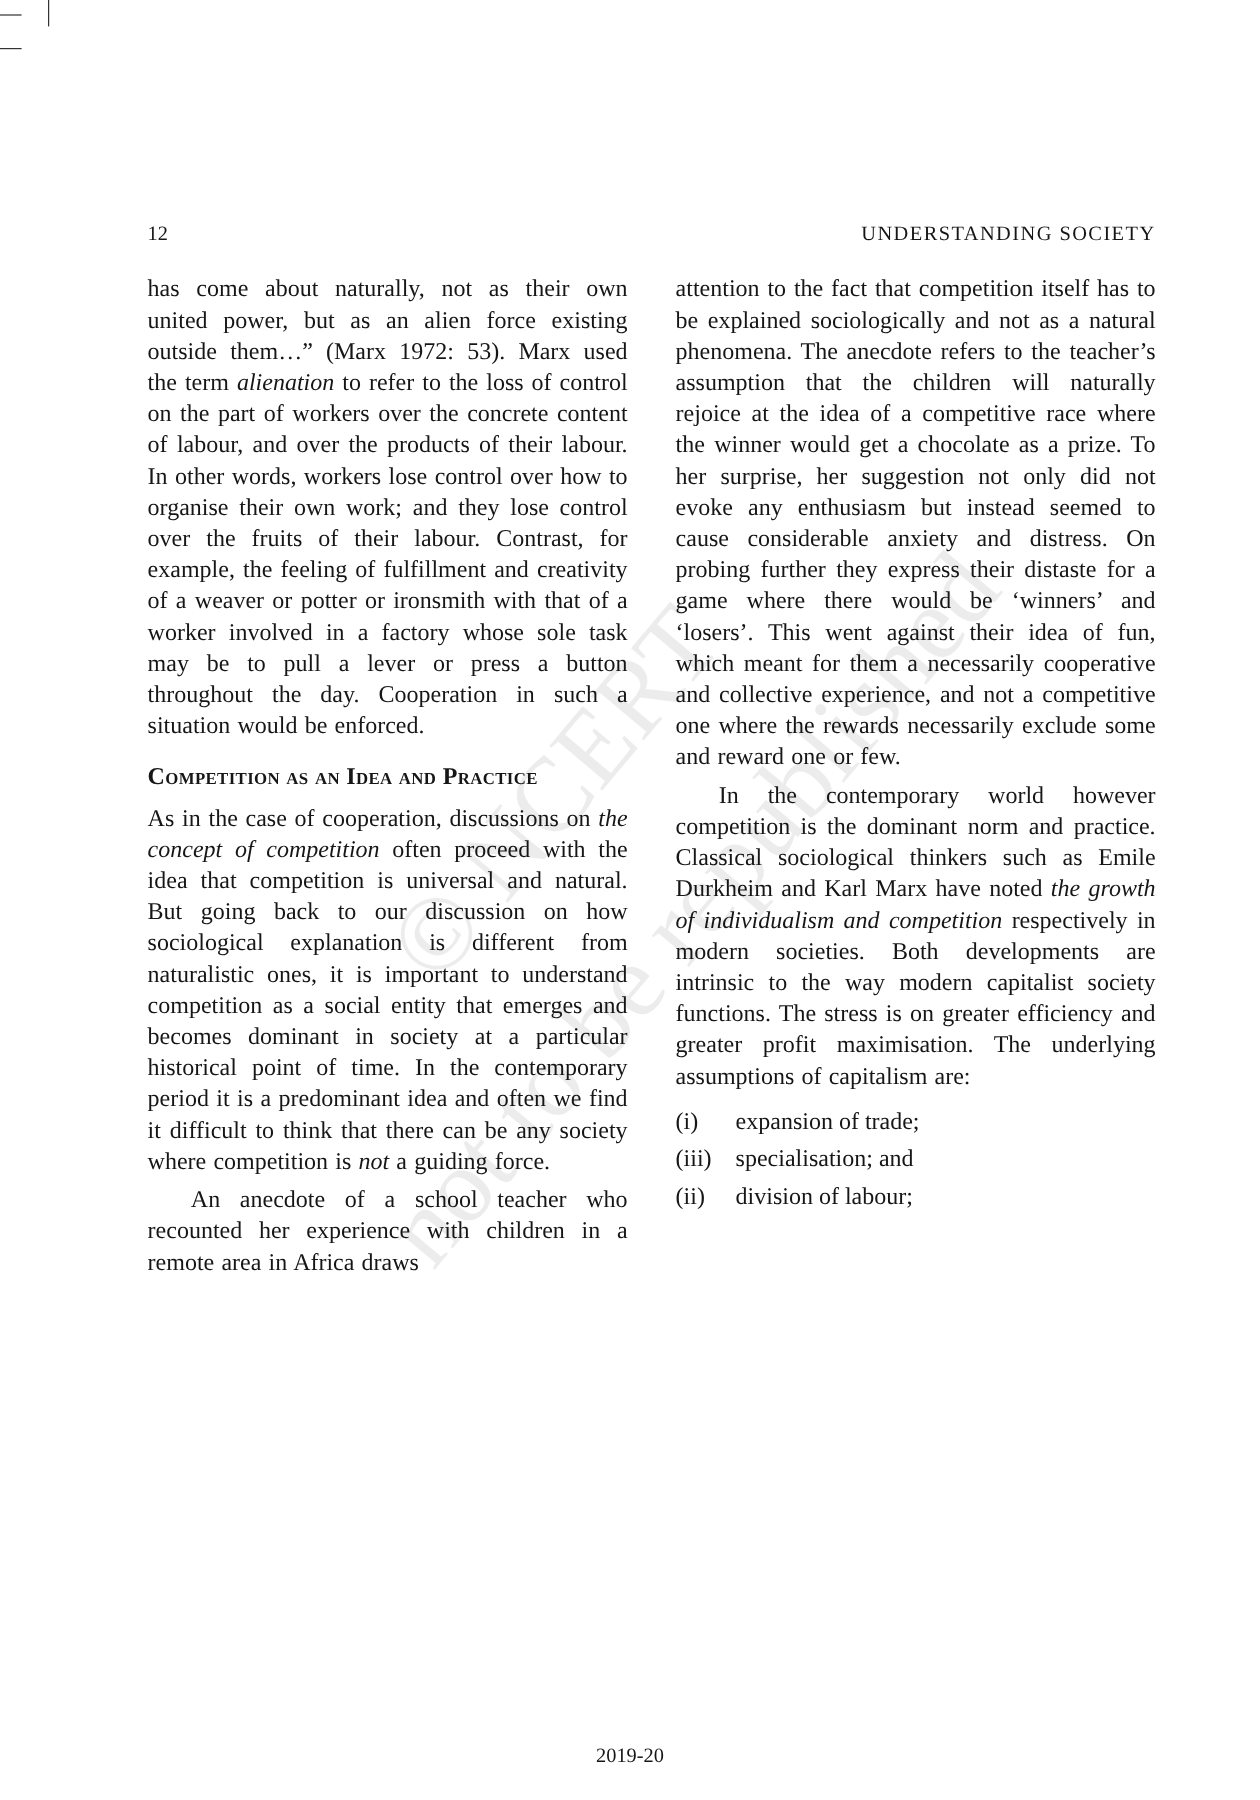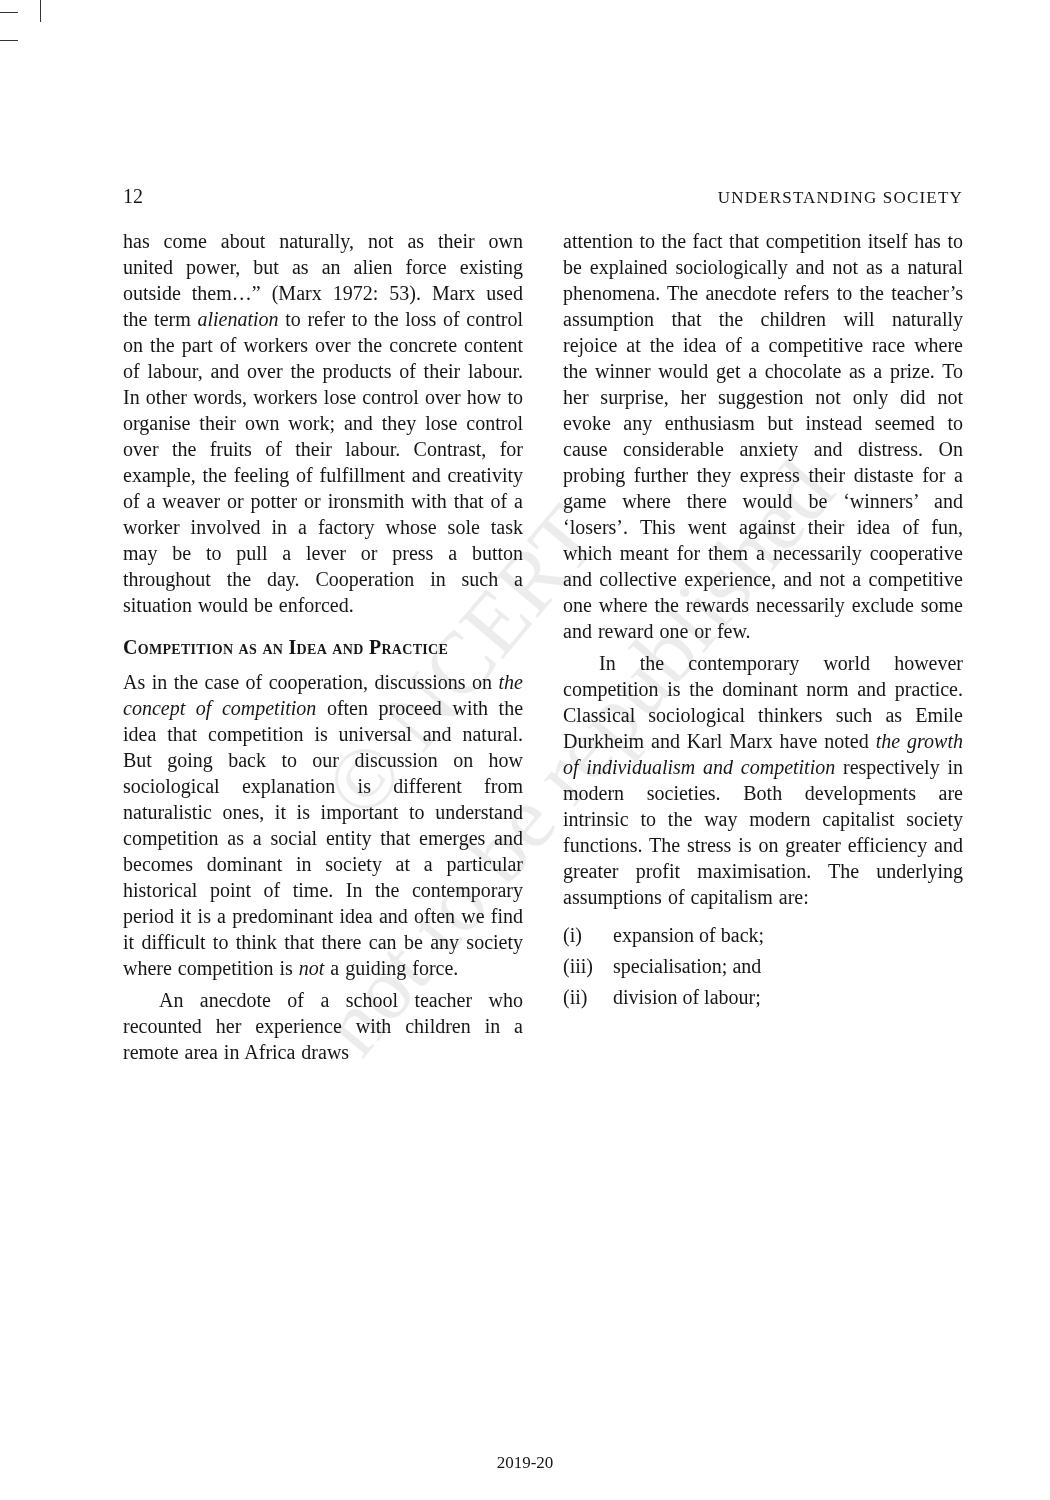--- a/index.html
+++ b/index.html
@@ -26,21 +26,21 @@
 
   .page-header {
     position: absolute;
     top: 185px;
     left: 123px;
     width: 840px;
     display: flex;
     justify-content: space-between;
     align-items: baseline;
   }
-  .page-number { font-size: 20px; }
+  .page-number { font-size: 17px; }
   .running-title {
     font-size: 17px;
     letter-spacing: 1.2px;
   }
 
   .columns {
     position: absolute;
     top: 228px;
     left: 123px;
     width: 840px;
@@ -141,21 +141,21 @@
     </section>
 
     <section class="col">
       <p>attention to the fact that competition itself has to be explained sociologically and not as a natural phenomena. The anecdote refers to the teacher’s assumption that the children will naturally rejoice at the idea of a competitive race where the winner would get a chocolate as a prize. To her surprise, her suggestion not only did not evoke any enthusiasm but instead seemed to cause considerable anxiety and distress. On probing further they express their distaste for a game where there would be ‘winners’ and ‘losers’. This went against their idea of fun, which meant for them a necessarily cooperative and collective experience, and not a competitive one where the rewards necessarily exclude some and reward one or few.</p>
 
       <p class="indent para-gap"><span>In the contemporary world however competition is the dominant norm and practice. Classical sociological thinkers such as Emile Durkheim and Karl Marx have noted </span><span class="it">the growth of individualism and competition</span><span> respectively in modern societies. Both developments are intrinsic to the way modern capitalist society functions. The stress is on greater efficiency and greater profit maximisation. The underlying assumptions of capitalism are:</span></p>
 
       <ul class="num-list">
         <li>
             <span class="marker">(i)</span>
-            <span>expansion of back;</span>
+            <span>expansion of trade;</span>
           </li>
         <li>
             <span class="marker">(iii)</span>
             <span>specialisation; and</span>
           </li>
         <li>
             <span class="marker">(ii)</span>
             <span>division of labour;</span>
           </li>
       </ul>

